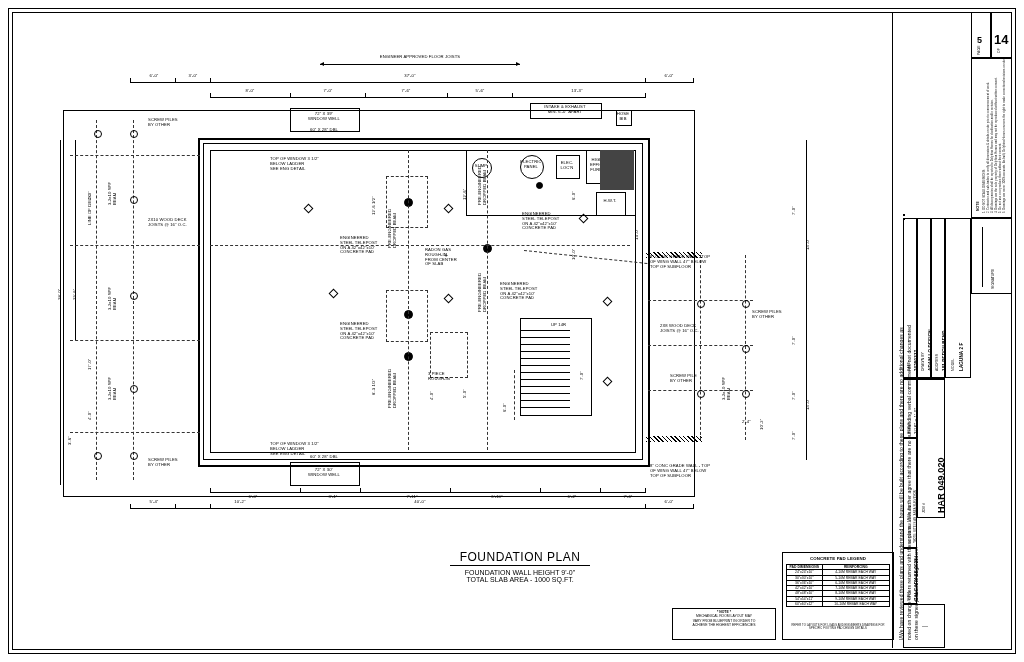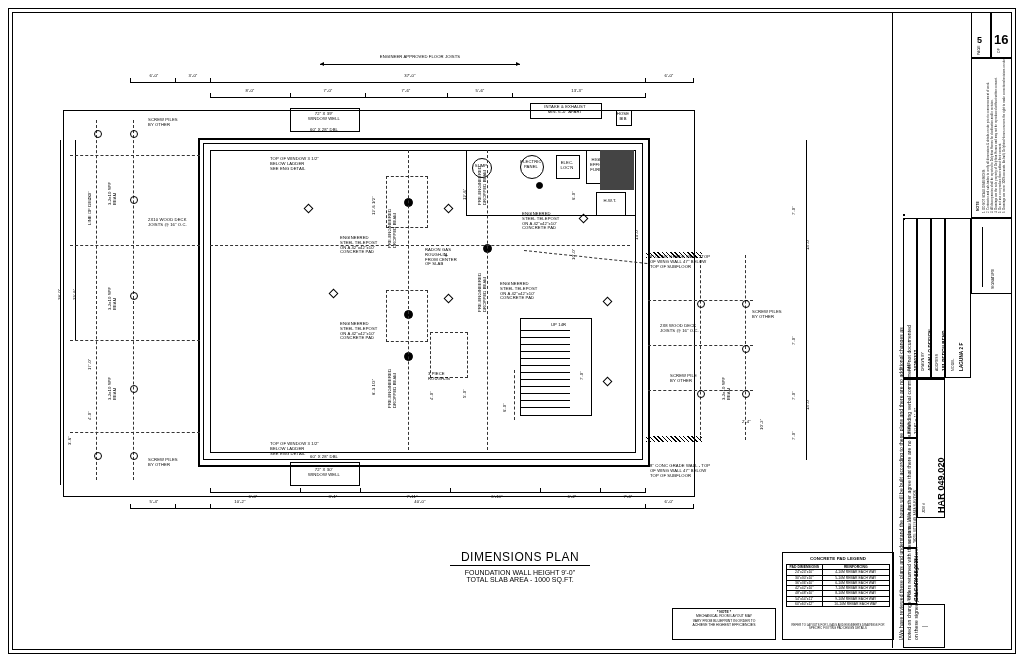--- a/index.html
+++ b/index.html
@@ -62,21 +62,21 @@
   <div class="abs" id="border-inner"></div>
 
   <div class="abs" id="titleblock">
 
     <div class="tb-cell" style="left:78px;top:0px;width:20px;height:46px;">
       <div class="txt tiny rot90" style="left:6px;top:42px;">PAGE</div>
       <div class="txt lg b" style="left:5px;top:22px;">5</div>
     </div>
     <div class="tb-cell" style="left:98px;top:0px;width:21px;height:46px;">
       <div class="txt tiny rot90" style="left:6px;top:40px;">OF</div>
-      <div class="txt xl b" style="left:2px;top:20px;">16</div>
+      <div class="txt xl b" style="left:2px;top:20px;">14</div>
     </div>
 
     <div class="tb-cell" style="left:78px;top:46px;width:41px;height:160px;">
       <div class="txt tiny b rot90" style="left:5px;top:152px;">NOTE</div>
       <div class="txt rot90" style="left:11px;top:154px;font-size:2.7px;width:150px;">1. DO NOT SCALE DIMENSIONS</div>
       <div class="txt rot90" style="left:15px;top:154px;font-size:2.7px;width:150px;">2. Contractor and sub-trades to verify all dimensions &amp; details on site prior to commencement of work.</div>
       <div class="txt rot90" style="left:19px;top:154px;font-size:2.7px;width:150px;">3. All discrepancies shall be reported to Delphina Homes for clarification and/or revision.</div>
       <div class="txt rot90" style="left:23px;top:154px;font-size:2.7px;width:150px;">4. Drawings are the sole property of Delphina Homes and may not be reproduced without written consent.</div>
       <div class="txt rot90" style="left:27px;top:154px;font-size:2.7px;width:150px;">5. Do not use or reproduce them without their consent.</div>
       <div class="txt rot90" style="left:31px;top:154px;font-size:2.7px;width:150px;">6. Drawings are never 100% accurate. As built, Delphina Homes reserves the right to make corrections/revisions on site.</div>
@@ -397,21 +397,21 @@
   <div class="txt rot90" style="left:372px;top:395px;">8'-3 1/2"</div>
   <div class="txt rot90" style="left:463px;top:398px;">5'-0"</div>
   <div class="txt rot90" style="left:430px;top:400px;">4'-0"</div>
   <div class="txt rot90" style="left:503px;top:412px;">6'-0"</div>
   <div class="txt rot90" style="left:580px;top:380px;">7'-0"</div>
   <div class="txt rot90" style="left:635px;top:240px;">13'-0"</div>
   <div class="txt rot90" style="left:760px;top:430px;">10'-2"</div>
   <div class="txt" style="left:742px;top:420px;">2'-4"</div>
 
   <div class="abs" style="left:370px;top:550px;width:300px;text-align:center;">
-    <div style="font-size:12px;letter-spacing:.5px;">DIMENSIONS PLAN</div>
+    <div style="font-size:12px;letter-spacing:.5px;">FOUNDATION PLAN</div>
     <div class="ln hl" style="position:relative;left:80px;top:1px;width:140px;"></div>
     <div style="font-size:7px;margin-top:4px;">FOUNDATION WALL HEIGHT 9'-0"</div>
     <div style="font-size:7px;">TOTAL SLAB AREA - 1000 SQ.FT.</div>
   </div>
 
   <div class="note-box" style="left:672px;top:608px;width:104px;height:32px;">
     <div class="b">* NOTE *</div>
     <div>MECHANICAL ROOM LAYOUT MAY</div>
     <div>VARY FROM BLUEPRINT IN ORDER TO</div>
     <div>ACHIEVE THE HIGHEST EFFICIENCIES</div>

